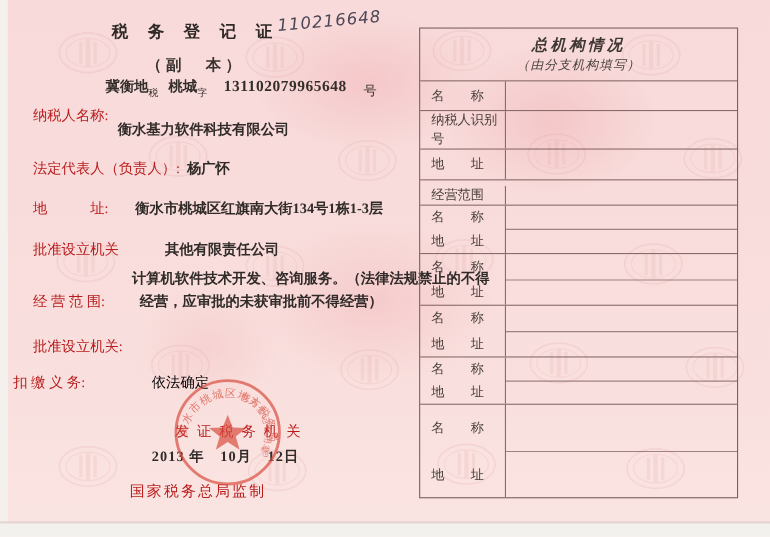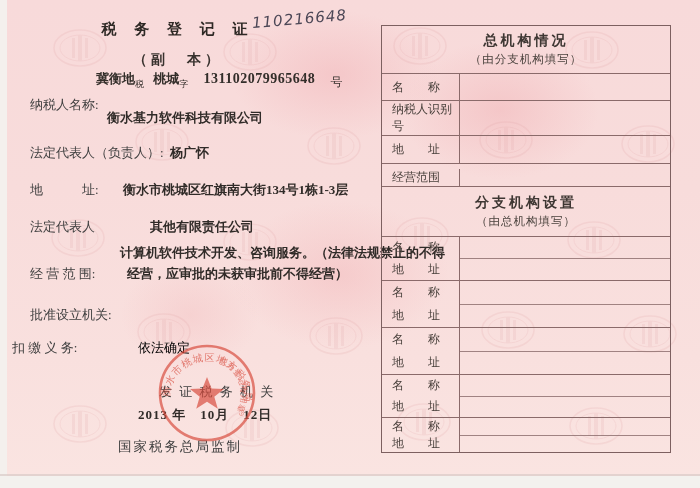--- a/index.html
+++ b/index.html
@@ -11,37 +11,37 @@
          background:linear-gradient(180deg,#f8dada 0%,#f8dcdb 40%,#f9e0de 75%,#fae4e1 100%);}
   .edge-left{position:absolute;left:0;top:0;width:7px;height:476px;background:#f4f0ed;}
   .edge-bottom{position:absolute;left:0;top:476px;width:700px;height:12px;background:#f3f1ee;}
   .edge-shadow{position:absolute;left:0;top:474px;width:700px;height:2px;background:#d9cbc7;opacity:.7;}
   
   .blot{position:absolute;border-radius:50%;pointer-events:none;}
   
   .wm{position:absolute;opacity:.18;pointer-events:none;}
   
   .abs{position:absolute;white-space:nowrap;}
-  .kai{color:#404040;font-size:13px;}
+  .kai{color:#b91c1c;font-size:13px;}
   .bold{color:#302b28;font-weight:700;font-size:13px;}
   .title{font-size:15px;font-weight:700;letter-spacing:7px;color:#2e2925;text-align:center;}
   .subtitle{font-size:14px;font-weight:700;letter-spacing:4px;color:#38322e;text-align:center;}
   .hand{font-family:"DejaVu Sans",sans-serif;font-style:italic;font-size:15px;color:#4c4756;
         transform:rotate(-5deg);letter-spacing:1px;}
   .numline{font-size:13px;font-weight:700;color:#332e2a;}
   .numline .sub{font-size:9px;font-weight:400;position:relative;top:4px;}
   .numline .num{font-size:14px;letter-spacing:.5px;}
   .center{text-align:center;}
   
   .tbl{position:absolute;left:381px;top:25px;width:290px;height:428px;
        border:1px solid #7d6060;box-sizing:border-box;display:flex;flex-direction:column;
        color:#473f3a;font-size:12px;}
   .tr{display:flex;box-sizing:border-box;border-top:1px solid #8a6a6a;}
   .tr:first-child{border-top:none;}
-  .th{flex-direction:column;align-items:center;justify-content:center;}
+  .th{flex-direction:column;align-items:center;justify-content:center;font-style:italic;}
   .th .t1{font-size:14px;font-weight:700;letter-spacing:3px;color:#3e3733;}
   .th .t2{font-size:11.5px;letter-spacing:1px;color:#4a423d;margin-top:2px;}
   .lc{width:78px;box-sizing:border-box;border-right:1px solid #8a6a6a;
       display:flex;align-items:center;padding-left:10px;}
   .vc{flex:1;}
   .grp .lc{flex-direction:column;align-items:flex-start;justify-content:space-around;padding-left:10px;}
   .grp .vc{display:flex;flex-direction:column;}
   .grp .vc .h1{flex:1;border-bottom:1px solid rgba(138,106,106,.8);}
   .grp .vc .h2{flex:1;}
   
@@ -214,21 +214,21 @@
 
   <div class="abs kai" style="left:30px;top:96px;">纳税人名称:</div>
   <div class="abs bold" style="left:107px;top:109px;">衡水基力软件科技有限公司</div>
 
   <div class="abs kai" style="left:30px;top:144px;">法定代表人（负责人）:</div>
   <div class="abs bold" style="left:170px;top:144px;">杨广怀</div>
 
   <div class="abs kai" style="left:30px;top:181px;">地　　　址:</div>
   <div class="abs bold" style="left:123px;top:181px;">衡水市桃城区红旗南大街134号1栋1-3层</div>
 
-  <div class="abs kai" style="left:30px;top:218px;">法定代表人</div>
+  <div class="abs kai" style="left:30px;top:218px;">批准设立机关</div>
   <div class="abs bold" style="left:108px;top:218px;padding-left:42px;">其他有限责任公司</div>
 
   <div class="abs bold" style="left:120px;top:244px;">计算机软件技术开发、咨询服务。（法律法规禁止的不得</div>
   <div class="abs kai" style="left:30px;top:265px;">经 营 范 围:</div>
   <div class="abs bold" style="left:127px;top:265px;">经营，应审批的未获审批前不得经营）</div>
 
   <div class="abs kai" style="left:30px;top:306px;">批准设立机关:</div>
 
   <div class="abs kai" style="left:12px;top:339px;">扣 缴 义 务:</div>
   <div class="abs kai" style="left:138px;top:339px;color:#000000;">依法确定</div>
@@ -267,24 +267,20 @@
       <div class="vc"></div>
     </div>
     <div class="tr" style="flex:0 0 28px;">
       <div class="lc">地　　址</div>
       <div class="vc"></div>
     </div>
     <div class="tr" style="flex:0 0 23px;align-items:flex-end;">
       <div class="lc">经营范围</div>
       <div class="vc"></div>
     </div>
-    <div class="tr th" style="flex:0 0 50px;">
-      <div class="t1">分支机构设置</div>
-      <div class="t2">（由总机构填写）</div>
-    </div>
 
     <div class="tr grp" style="flex:0 0 44px;">
       <div class="lc">
           <div>名　　称</div>
           <div>地　　址</div>
         </div>
       <div class="vc">
           <div class="h1"></div>
           <div class="h2"></div>
         </div>

